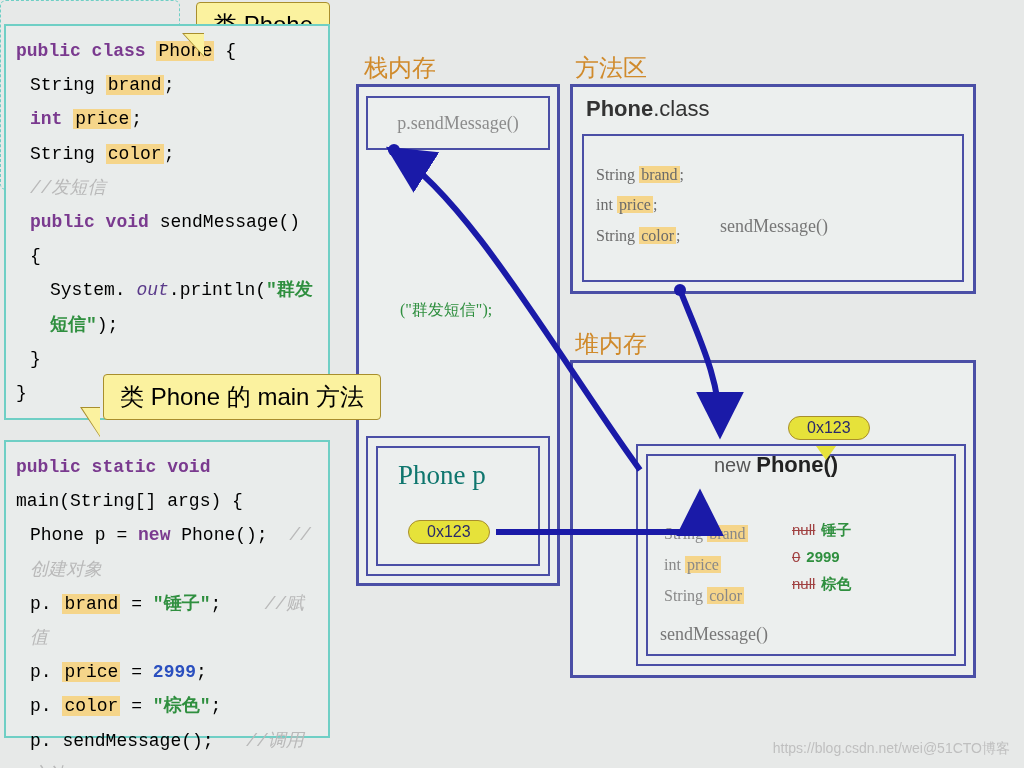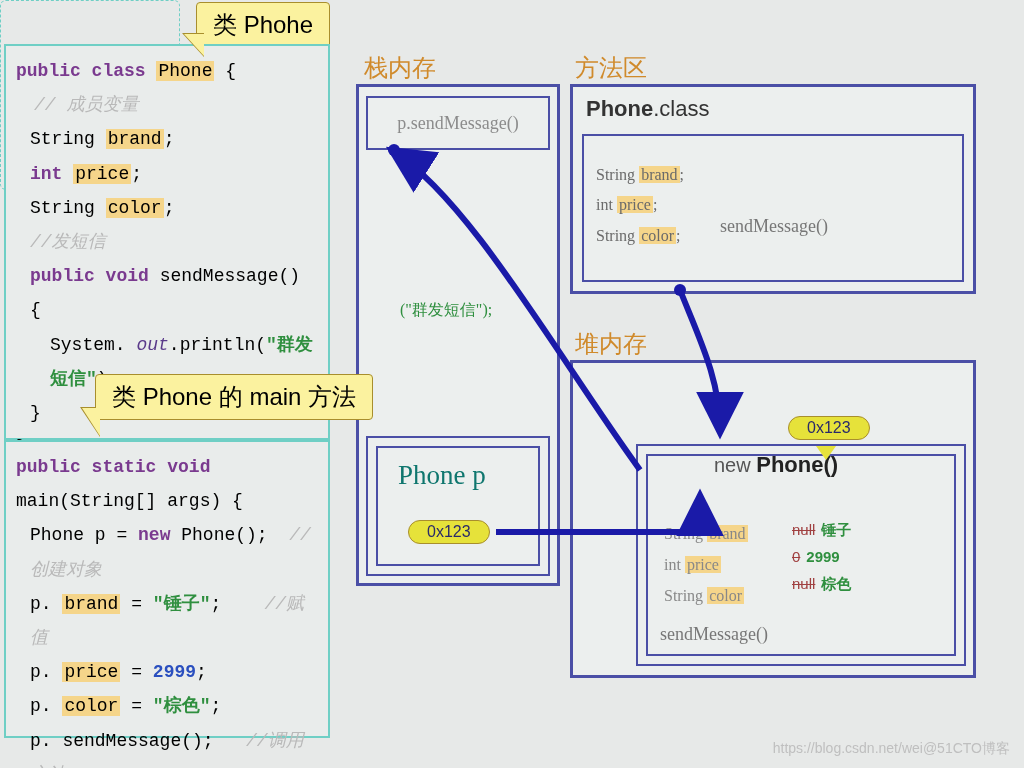--- a/index.html
+++ b/index.html
@@ -13,39 +13,39 @@
     overflow: hidden;
   }
   .code-box {
     position: absolute;
     background: #e9eceb;
     border: 2px solid #6fcfc5;
     padding: 8px 10px;
     font-size: 18px;
     line-height: 1.9;
   }
-  .code-box.top { left: 4px; top: 44px; width: 326px; height: 396px; }
+  .code-box.top { left: 4px; top: 24px; width: 326px; height: 396px; }
   .code-box.bot { left: 4px; top: 440px; width: 326px; height: 298px; }
   .kw { color: #7a3a8f; font-weight: bold; }
   .hl { background: #f5d58a; padding: 0 2px; }
   .cm { color: #b9b9b9; font-style: italic; }
   .str { color: #2f8f3f; font-weight: bold; }
   .num { color: #2a4fbf; font-weight: bold; }
   .mono { font-family: "Courier New", monospace; }
   .callout {
     position: absolute;
     background: #fbf29f;
     border: 1px solid #a88e2d;
     border-radius: 4px;
     padding: 6px 16px;
     font-size: 24px;
     font-family: "Microsoft YaHei","Heiti SC",sans-serif;
   }
   .callout.c1 { left: 196px; top: 2px; }
-  .callout.c2 { left: 95px; top: 374px; z-index: 5; }
+  .callout.c2 { left: 103px; top: 374px; z-index: 5; }
   .callout-tail {
     position: absolute;
     width: 0; height: 0;
     border-style: solid;
   }
   .tail1 { left: 184px; top: 34px; border-width: 0 20px 22px 0; border-color: transparent #fbf29f transparent transparent; z-index:2;}
   .tail1b{ left: 182px; top: 33px; border-width: 0 22px 24px 0; border-color: transparent #a88e2d transparent transparent; z-index:1;}
   .tail2 { left: 82px; top: 408px; border-width: 0 18px 28px 0; border-color: transparent #fbf29f transparent transparent; z-index:6;}
   .tail2b{ left: 80px; top: 407px; border-width: 0 20px 30px 0; border-color: transparent #a88e2d transparent transparent; z-index:5;}
   .region-label {
@@ -107,21 +107,20 @@
 
 <div class="callout-tail tail1b"></div>
 <div class="callout-tail tail1"></div>
 <div class="callout c1">类 Phohe</div>
 <div class="callout-tail tail2b"></div>
 <div class="callout-tail tail2"></div>
 <div class="callout c2">类 Phone 的 main 方法</div>
 
 <div class="code-box top mono">
   <div><span class="kw">public class</span> <span class="hl">Phone</span> {</div>
-  <div class="cm" style="margin-left:18px;">// 成员变量</div>
   <div style="margin-left:14px;">String <span class="hl">brand</span>;</div>
   <div style="margin-left:14px;"><span class="kw">int</span> <span class="hl">price</span>;</div>
   <div style="margin-left:14px;">String <span class="hl">color</span>;</div>
   <div class="cm" style="margin-left:14px;">//发短信</div>
   <div style="margin-left:14px;"><span class="kw">public void</span> sendMessage() {</div>
   <div style="margin-left:34px;">System. <span style="font-style:italic;color:#5a3a8a;">out</span>.println(<span class="str">"群发短信"</span>);</div>
   <div style="margin-left:14px;">}</div>
   <div>}</div>
 </div>
 

